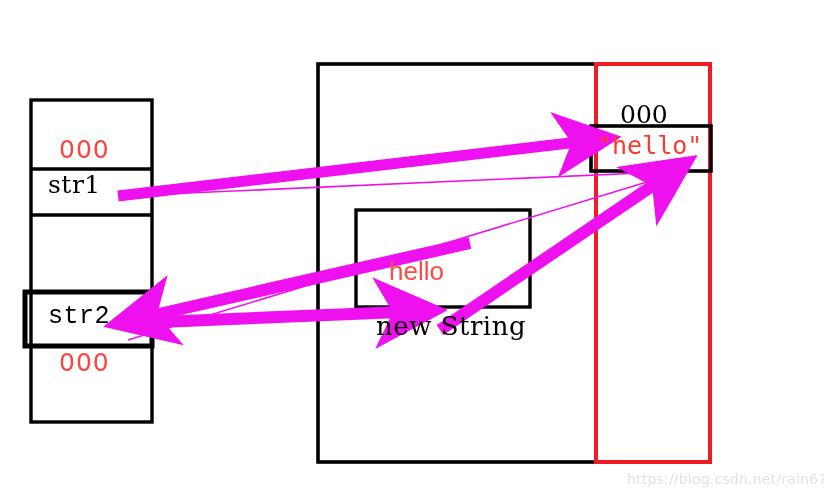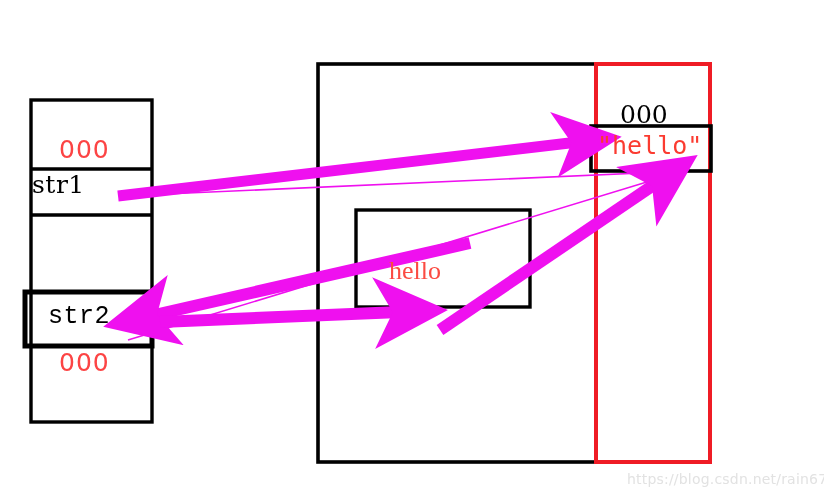--- a/index.html
+++ b/index.html
@@ -50,21 +50,21 @@
     color: #000000;
     letter-spacing: 0px;
   }
   .lbl-heap-str {
     font-family: "DejaVu Sans Mono", "Liberation Mono", monospace;
     font-size: 25px;
     color: #fb3b30;
     letter-spacing: 0px;
   }
   .lbl-obj-val {
-    font-family: Liberation Serif, serif;
+    font-family: Liberation Sans, sans-serif;
     font-size: 26px;
     color: #fb4b42;
   }
   .lbl-newstring {
     font-family: "DejaVu Serif", "Liberation Serif", serif;
     font-size: 26px;
     color: #000000;
     letter-spacing: 0.5px;
   }
   .lbl-watermark {
@@ -129,28 +129,29 @@
       <path d="M 160 322 L 400 312" stroke="#ef10ef" stroke-width="12" fill="none" marker-end="url(#mk-thick)"></path>
     </g>
 
     <g>
       <path d="M 440 330 L 658 182" stroke="#ef10ef" stroke-width="12" fill="none" marker-end="url(#mk-thick)"></path>
     </g>
   </svg>
 
   <div class="lbl lbl-red-num" style="left:59px; top:137px;">000</div>
 
-  <div class="lbl lbl-stack-var" style="left:32px; top:172px;">str1</div>
+  <div class="lbl lbl-stack-var" style="left:48px; top:172px;">str1</div>
 
   <div class="lbl lbl-stack-var" style="left:48px; top:304px;font-family:Liberation Mono, monospace;">str2</div>
 
   <div class="lbl lbl-red-num" style="left:59px; top:350px;">000</div>
 
   <div class="lbl lbl-black-num" style="left:620px; top:102px;">000</div>
 
   <div class="lbl lbl-heap-str" style="left:597px; top:133px;">"hello"</div>
 
   <div class="lbl lbl-obj-val" style="left:389px; top:258px;">hello</div>
 
+  <div class="lbl lbl-newstring" style="left:376px; top:313px;">new String</div>
 
   <div class="lbl lbl-watermark" style="left:627px; top:472px;">https://blog.csdn.net/rain67</div>
 
 </div>
 
 </body></html>

